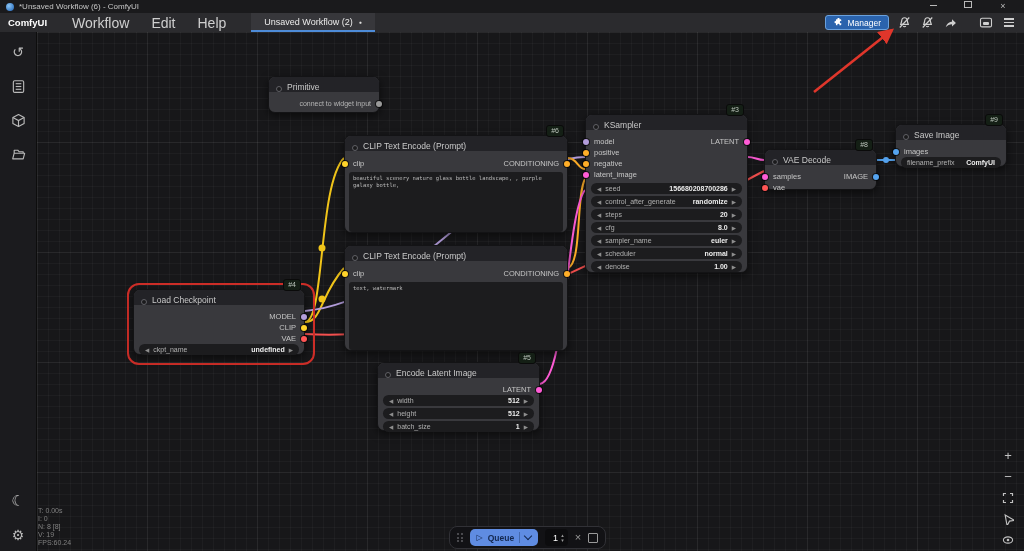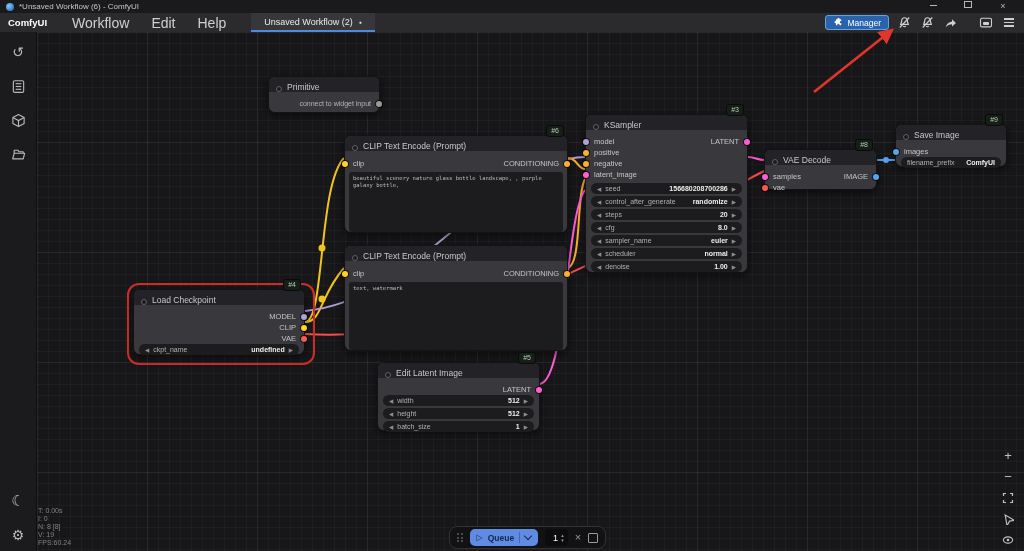--- a/index.html
+++ b/index.html
@@ -239,21 +239,21 @@
       <span class="wval">undefined</span>
       <span class="warr">▶</span>
     </div>
   </div>
 </div>
 
 <div class="node" style="left:377px;top:362px;width:163px;height:69px;">
   <div class="badge">#5</div>
   <div class="node-header">
     <span class="hdot"></span>
-    <span>Edit Latent Image</span>
+    <span>Encode Latent Image</span>
   </div>
   <div class="nbody">
     <div class="srow outonly h11">
       <span>LATENT</span>
       <i class="pin out" style="background:#ff5cd6;"></i>
     </div>
     <div class="widget">
       <span class="warr">◀</span>
       <span class="wname">width</span>
       <span class="wval">512</span>

